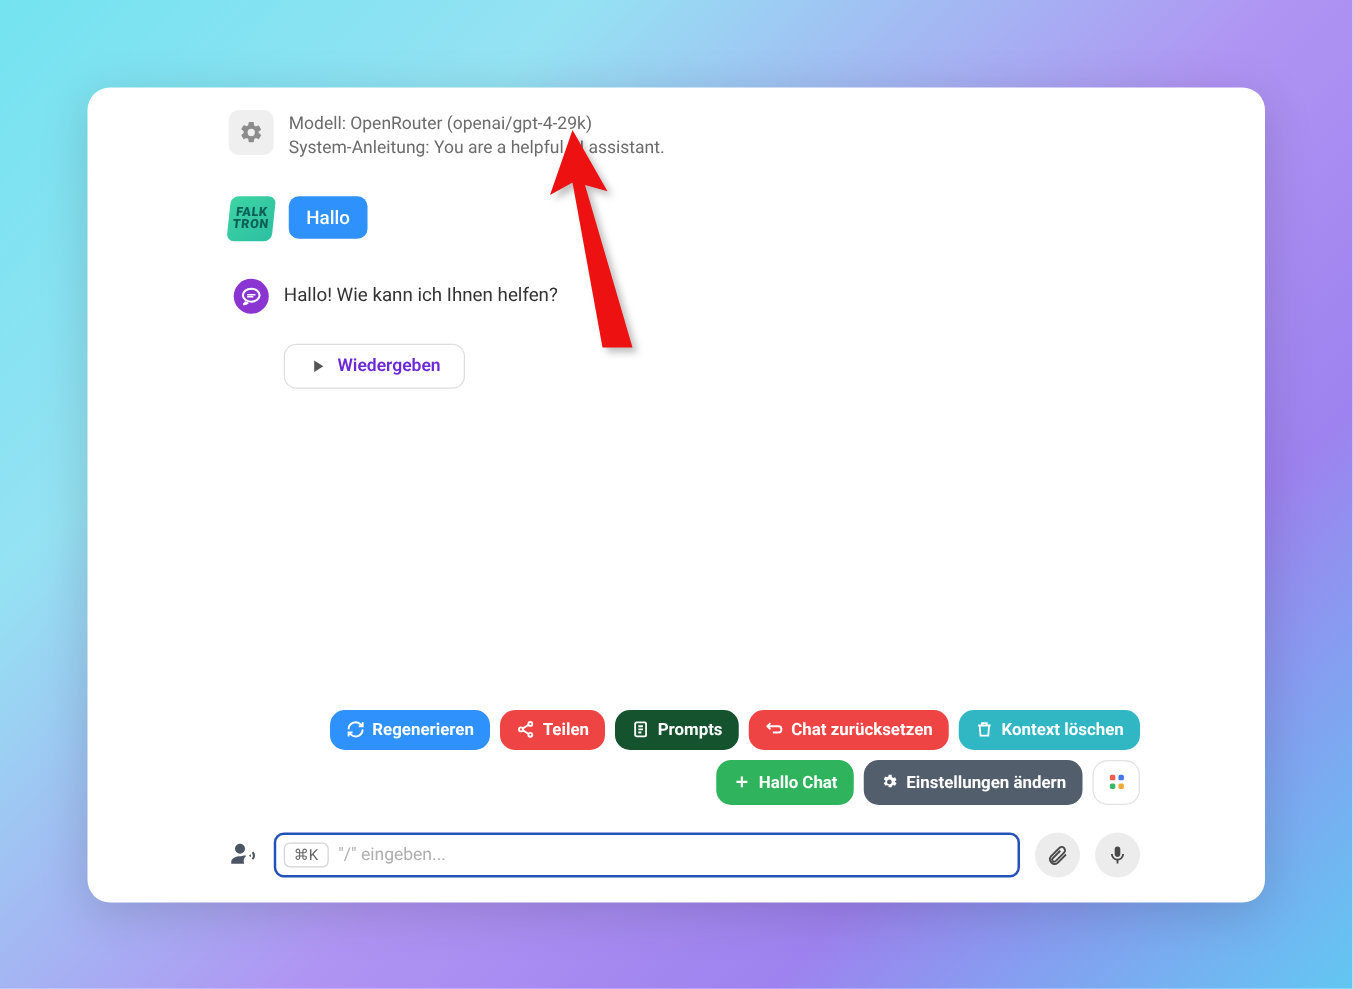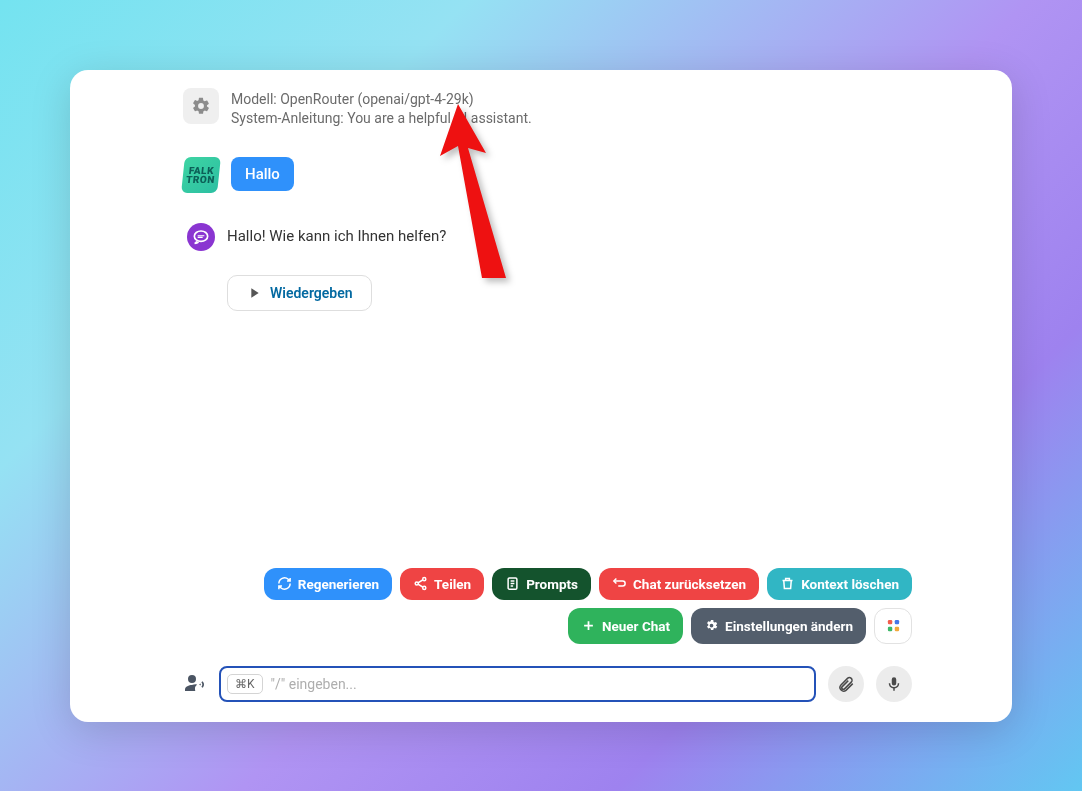--- a/index.html
+++ b/index.html
@@ -72,21 +72,21 @@
     flex-shrink:0; margin-left:4px;
   }
   .asst-col { display:flex; flex-direction:column; gap:30px; }
   .asst-text { color:#333; font-size:15px; padding-top:4px;}
   .play-btn {
     display:inline-flex; align-items:center; gap:8px;
     padding: 9px 18px;
     border:1px solid #dedede;
     border-radius:10px;
     background:#fff;
-    color:#0369a1; font-size:14px; font-weight:600;
+    color:#6d28d9; font-size:14px; font-weight:600;
     cursor:pointer;
     width:fit-content;
   }
 
   
   .annot-arrow {
     position:absolute;
     left: 316px;
     top: 28px;
     pointer-events:none;
@@ -236,21 +236,21 @@
           </svg>
         <span>Kontext löschen</span>
       </button>
     </div>
 
     <div class="btn-row">
       <button class="btn b-green">
         <svg viewBox="0 0 24 24" fill="none" stroke="#fff" stroke-width="2.8">
             <path d="M12 5v14M5 12h14"></path>
           </svg>
-        <span>Neuer Chat</span>
+        <span>Hallo Chat</span>
       </button>
       <button class="btn b-gray">
         <svg viewBox="0 0 24 24" fill="#fff">
             <path d="M19.14 12.94a7 7 0 0 0 0-1.88l2-1.56-1.9-3.3-2.37.95a7 7 0 0 0-1.62-.94L14.9 3h-3.8l-.36 2.2a7 7 0 0 0-1.62.95l-2.37-.95-1.9 3.3 2 1.56a7 7 0 0 0 0 1.88l-2 1.56 1.9 3.3 2.37-.95c.5.4 1.04.7 1.62.94l.36 2.21h3.8l.36-2.2c.58-.25 1.12-.56 1.62-.95l2.37.95 1.9-3.3-2-1.56ZM12 15a3 3 0 1 1 0-6 3 3 0 0 1 0 6Z"></path>
           </svg>
         <span>Einstellungen ändern</span>
       </button>
       <button class="btn b-grid">
         <svg width="18" height="18" viewBox="0 0 24 24">
           <rect x="3" y="3" width="7" height="7" rx="2" fill="#f25d4d"></rect>

